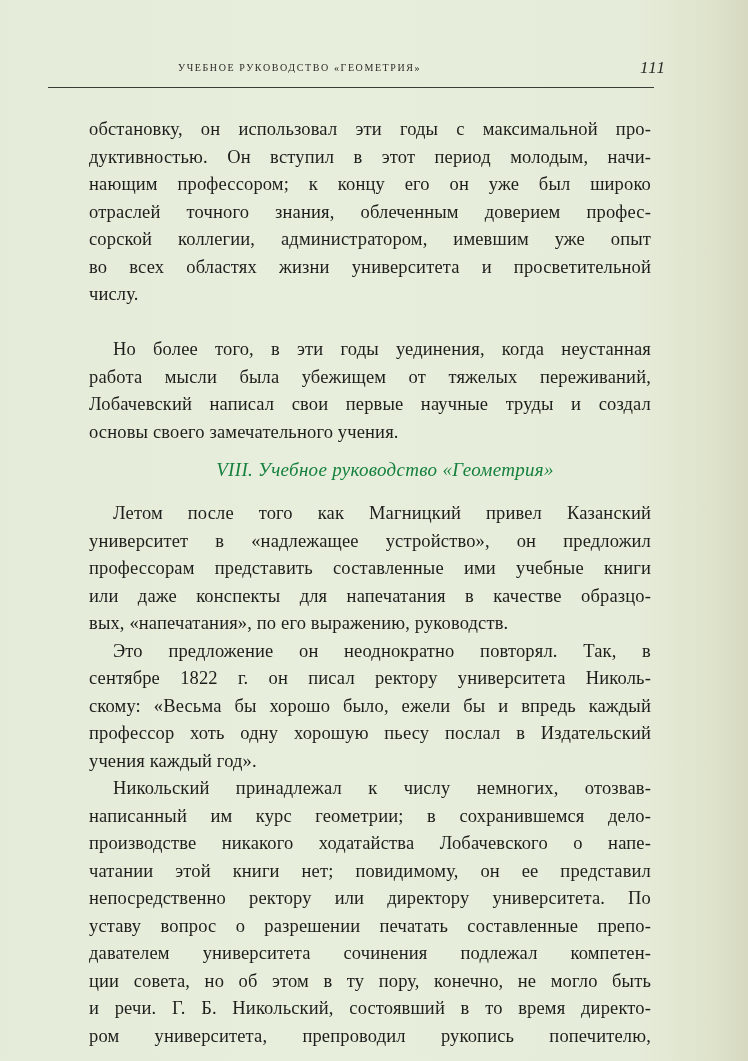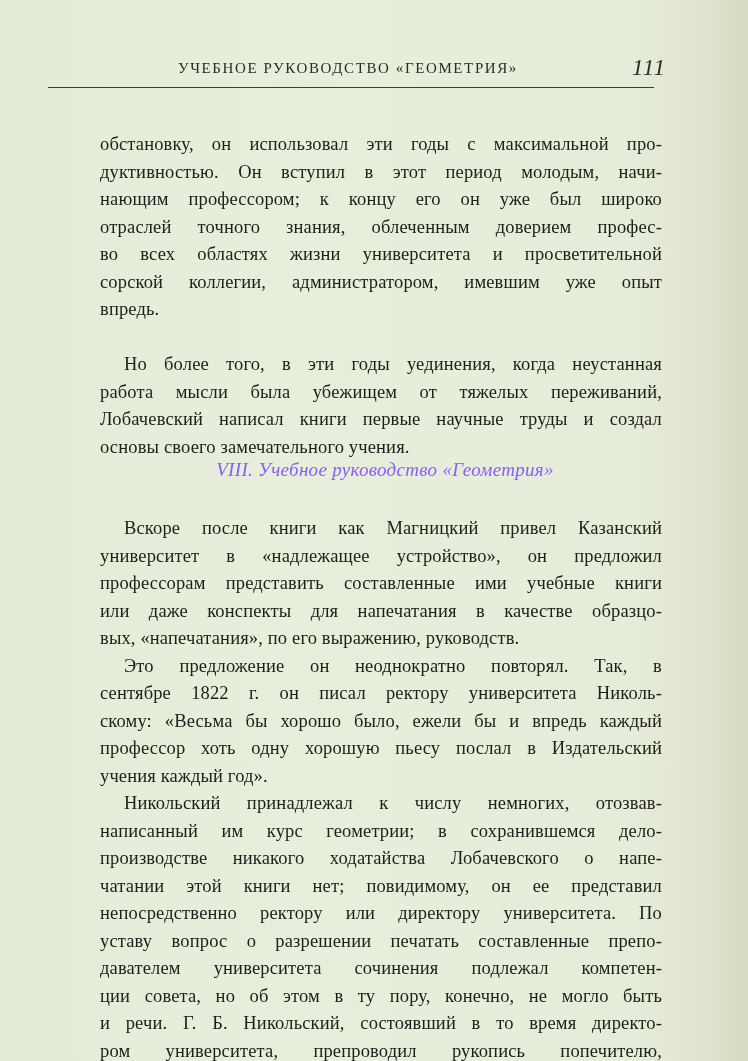--- a/index.html
+++ b/index.html
@@ -24,49 +24,48 @@
     position: absolute;
     left: 104px;
     top: 56px;
     width: 562px;
     height: 24px;
   }
   .running-title {
     position: absolute;
     left: 74px;
     top: 0;
-    font-size: 15px;
+    font-size: 10px;
     letter-spacing: 1.6px;
     line-height: 24px;
     color: #2a2c28;
   }
   .page-number {
     position: absolute;
     right: 0;
     top: 0;
-    font-size: 23px;
+    font-size: 17px;
     font-style: italic;
     line-height: 24px;
     letter-spacing: 1px;
     color: #2a2c28;
     text-align: center;
   }
   .head-rule {
     position: absolute;
     left: 48px;
     top: 87px;
     width: 606px;
     height: 0;
     border-top: 1.5px solid #3a3d37;
   }
   .text-block {
     position: absolute;
-    left: 100px;
+    left: 89px;
     width: 562px;
-    margin-top: 15px;
   }
   .line {
     display: block;
     height: 27.5px;
     line-height: 27.5px;
     font-size: 18.5px;
     white-space: nowrap;
     text-align: justify;
     text-align-last: justify;
     letter-spacing: 0.15px;
@@ -79,55 +78,55 @@
   }
   .section-heading {
     position: absolute;
     left: 104px;
     width: 562px;
     text-align: center;
     font-style: italic;
     font-size: 19px;
     line-height: 28px;
     letter-spacing: 0.3px;
-    color: #8b5cf6;
+    color: #15803d;
   }
 </style>
 </head>
 <body>
 
 <div class="page">
 
   <div class="running-head">
     <span class="running-title">УЧЕБНОЕ РУКОВОДСТВО «ГЕОМЕТРИЯ»</span>
     <span class="page-number">111</span>
   </div>
   <div class="head-rule"></div>
 
   <div class="text-block" style="top:116px;">
     <span class="line">обстановку, он использовал эти годы с максимальной про-</span>
     <span class="line">дуктивностью. Он вступил в этот период молодым, начи-</span>
     <span class="line">нающим профессором; к концу его он уже был широко</span>
     <span class="line">отраслей точного знания, облеченным доверием профес-</span>
+    <span class="line">сорской коллегии, администратором, имевшим уже опыт</span>
     <span class="line">во всех областях жизни университета и просветительной</span>
-    <span class="line">сорской коллегии, администратором, имевшим уже опыт</span>
-    <span class="line last">впредь.</span>
+    <span class="line last">числу.</span>
   </div>
 
   <div class="text-block" style="top:336px;">
     <span class="line indent">Но более того, в эти годы уединения, когда неустанная</span>
     <span class="line">работа мысли была убежищем от тяжелых переживаний,</span>
-    <span class="line">Лобачевский написал книги первые научные труды и создал</span>
+    <span class="line">Лобачевский написал свои первые научные труды и создал</span>
     <span class="line last">основы своего замечательного учения.</span>
   </div>
 
   <div class="section-heading" style="top:456px;">VIII. Учебное руководство «Геометрия»</div>
 
   <div class="text-block" style="top:500px;">
-    <span class="line indent">Вскоре после книги как Магницкий привел Казанский</span>
+    <span class="line indent">Летом после того как Магницкий привел Казанский</span>
     <span class="line">университет в «надлежащее устройство», он предложил</span>
     <span class="line">профессорам представить составленные ими учебные книги</span>
     <span class="line">или даже конспекты для напечатания в качестве образцо-</span>
     <span class="line last">вых, «напечатания», по его выражению, руководств.</span>
   </div>
 
   <div class="text-block" style="top:637.5px;">
     <span class="line indent">Это предложение он неоднократно повторял. Так, в</span>
     <span class="line">сентябре 1822 г. он писал ректору университета Николь-</span>
     <span class="line">скому: «Весьма бы хорошо было, ежели бы и впредь каждый</span>

